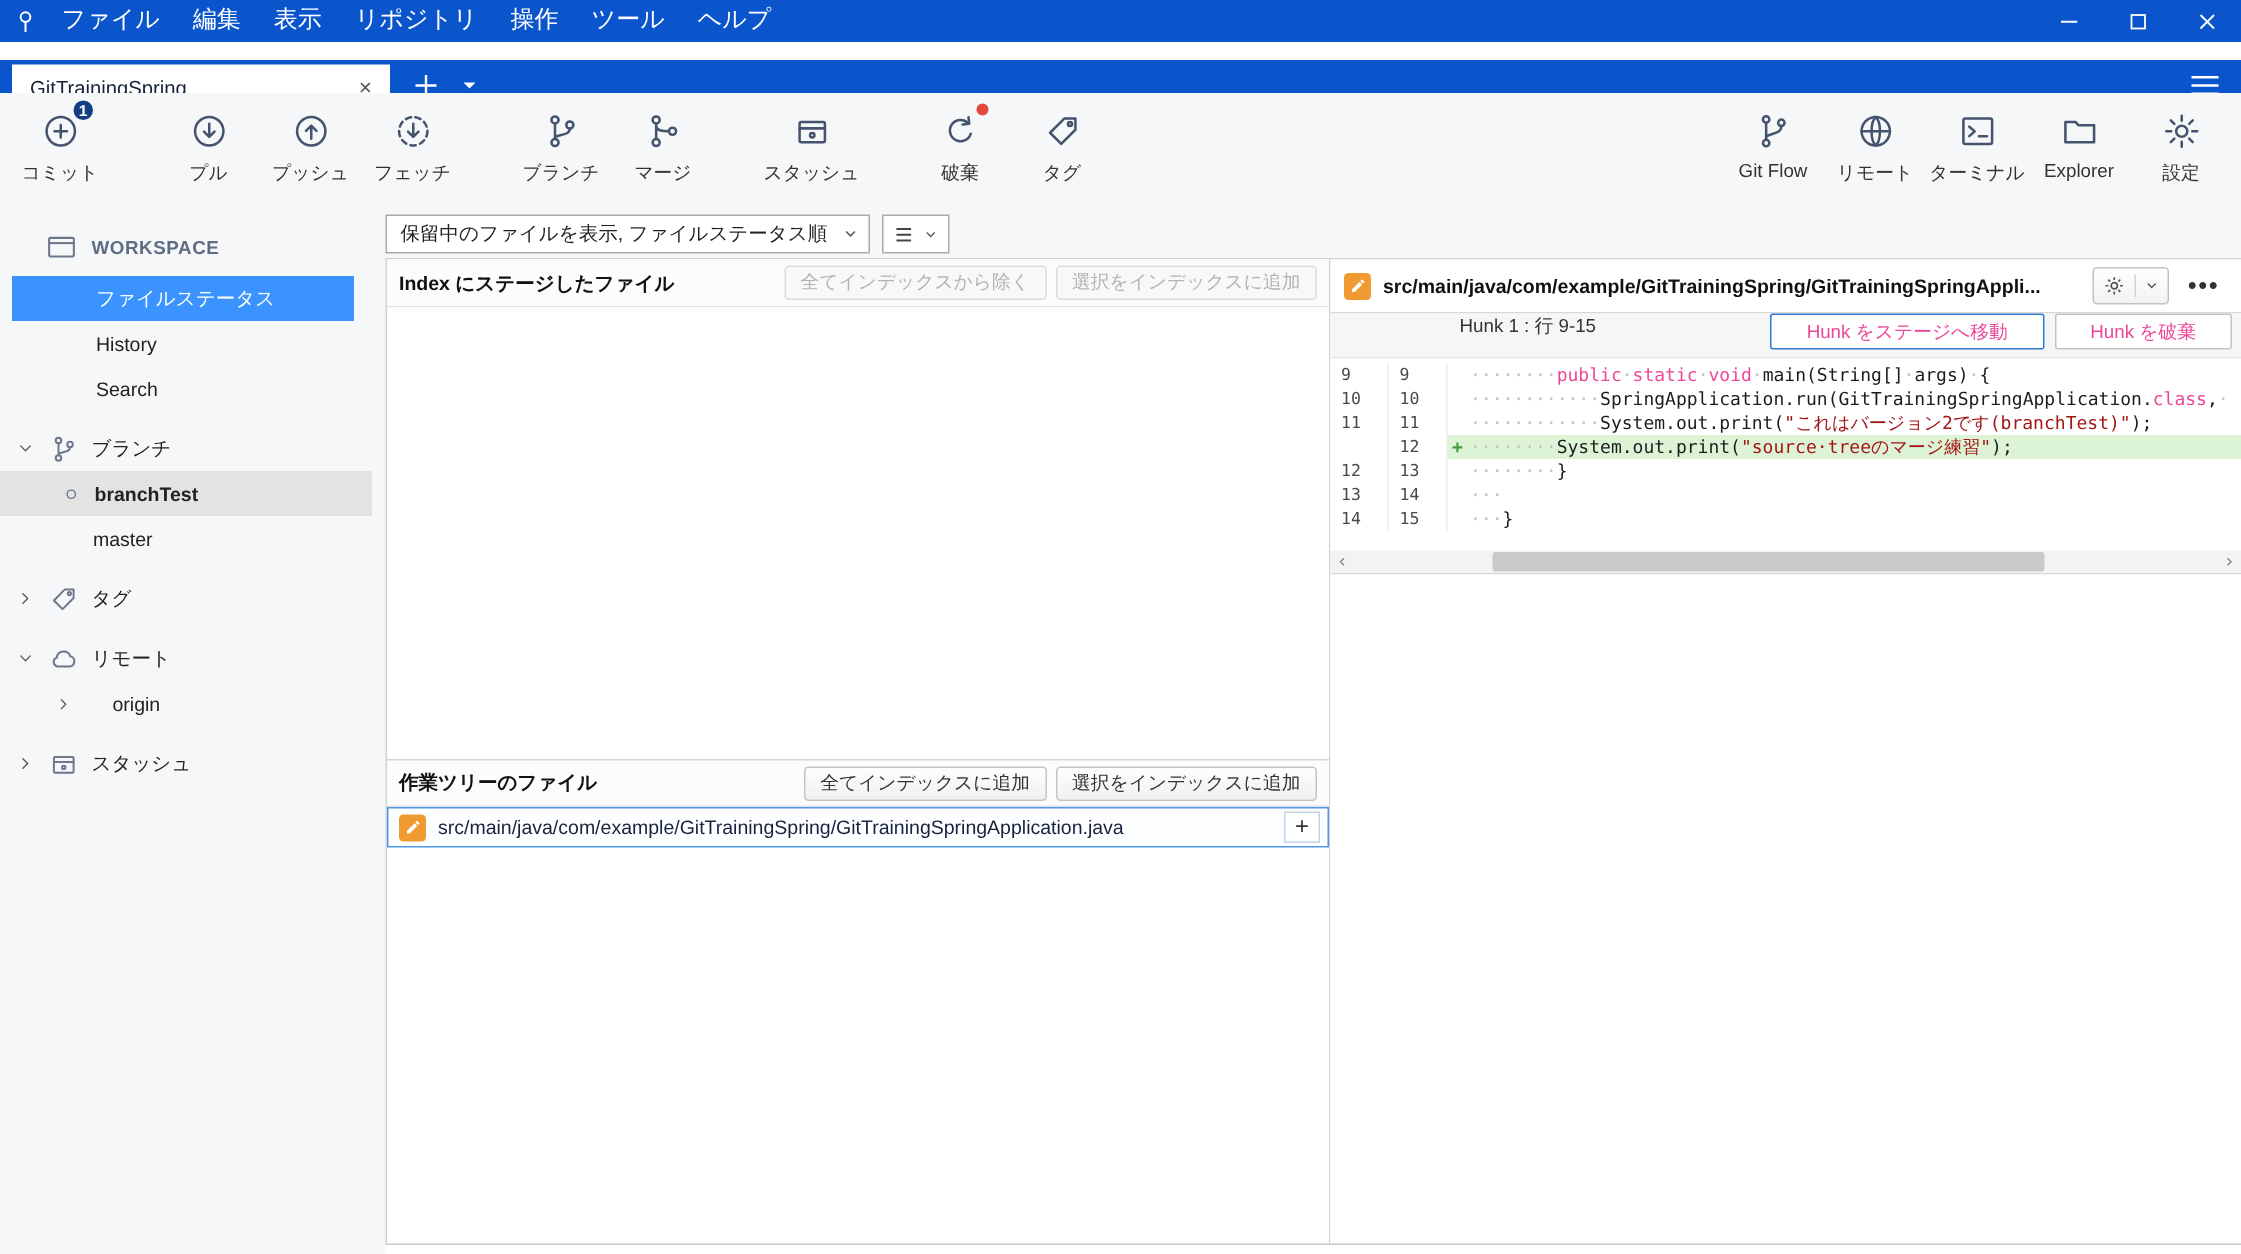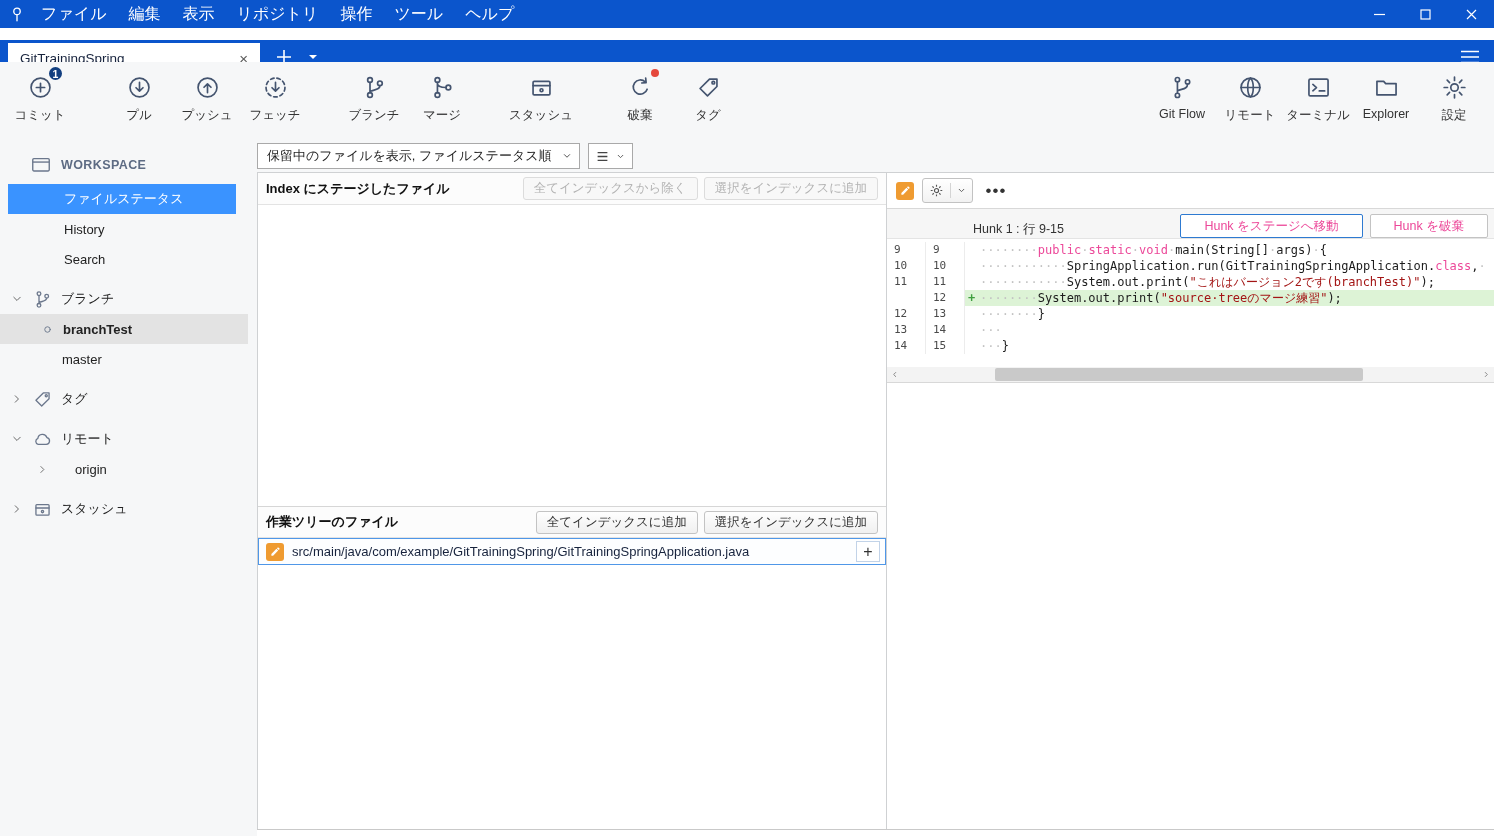--- a/index.html
+++ b/index.html
@@ -74,21 +74,21 @@
   .file-add{width:24px;height:21px;flex:none;border:1px solid #c2d3e8;background:#fff;display:flex;align-items:center;justify-content:center;font-size:16px;color:#333;cursor:pointer}
 
   
   .diffpanel{flex:1;display:flex;flex-direction:column;background:#fff;min-width:0}
   .diff-header{height:35px;flex:none;display:flex;align-items:center;padding:0 10px 0 9px;gap:8px}
   .diff-path{flex:1;font-weight:bold;font-size:13px;color:#111;white-space:nowrap;overflow:hidden}
   .gear-btn{height:25px;border:1px solid #c2c2c2;border-radius:3px;background:linear-gradient(#fff,#f2f2f2);display:flex;align-items:center;padding:0 6px;gap:6px;cursor:pointer;color:#555}
   .gear-sep{width:1px;height:15px;background:#d4d4d4}
   .more-btn{width:30px;text-align:center;font-size:17px;letter-spacing:1px;color:#333;cursor:pointer;line-height:10px}
   .hunk{border-top:1px solid #d8d8d8;border-bottom:1px solid #d8d8d8;flex:none;display:flex;flex-direction:column}
-  .hunk-header{height:30px;background:#f6f6f6;border-bottom:1px solid #e4e4e4;display:flex;align-items:flex-end;padding:0 6px 0 86px;gap:7px}
+  .hunk-header{height:30px;background:#f6f6f6;border-bottom:1px solid #e4e4e4;display:flex;align-items:flex-start;padding:0 6px 0 86px;gap:7px}
   .hunk-title{font-size:12.5px;color:#333;margin-right:auto}
   .hbtn{height:24px;padding:0 23px;font-size:12.5px;font-family:inherit;background:#fff;border:1px solid #c3c3c3;border-radius:2px;color:#ec4899;cursor:pointer;white-space:nowrap}
   .hbtn.primary{border-color:#2e7ad1}
   .code{padding:3px 0 13px 0;background:#fff}
   .diff-row{display:flex;height:16px;line-height:16px;font-family:"DejaVu Sans Mono",monospace;font-size:12px}
   .lnum{width:39px;flex:none;padding-left:7px;color:#4a4a4a;font-size:11px;border-right:1px solid #ececec;background:#fff}
   .marker{width:15px;flex:none;padding-left:3px;color:#3f9e3f;font-weight:bold}
   .codetext{flex:1;white-space:pre;overflow:hidden;min-width:0}
   .diff-row.added .marker,.diff-row.added .codetext{background:#ddf3d6}
   .tk-ws{color:#c3c3c3}
@@ -477,20 +477,21 @@
         </div>
     </div>
 
     <div class="diffpanel">
       <div class="diff-header">
         <span class="file-badge">
             <svg width="11" height="11" viewBox="0 0 24 24" fill="#fff">
               <path d="M3 17.2V21h3.8L17.8 10 14 6.2 3 17.2zM20.7 7.1c.4-.4.4-1 0-1.4l-2.4-2.4c-.4-.4-1-.4-1.4 0l-1.8 1.8 3.8 3.8 1.8-1.8z"></path>
             </svg>
           </span>
+        <span class="diff-path">src/main/java/com/example/GitTrainingSpring/GitTrainingSpringAppli...</span>
         <div class="gear-btn">
           <span class="icn">
               <svg width="15" height="15" viewBox="0 0 24 24" fill="none" stroke="currentColor" stroke-width="1.8">
                 <circle cx="12" cy="12" r="3.3"></circle>
                 <path d="M12 2.8v3M12 18.2v3M2.8 12h3M18.2 12h3M5.5 5.5l2.1 2.1M16.4 16.4l2.1 2.1M18.5 5.5l-2.1 2.1M7.6 16.4l-2.1 2.1"></path>
               </svg>
             </span>
           <span class="gear-sep"></span>
           <span class="icn">
               <svg width="9" height="9" viewBox="0 0 24 24" fill="none" stroke="#555" stroke-width="2.4">

